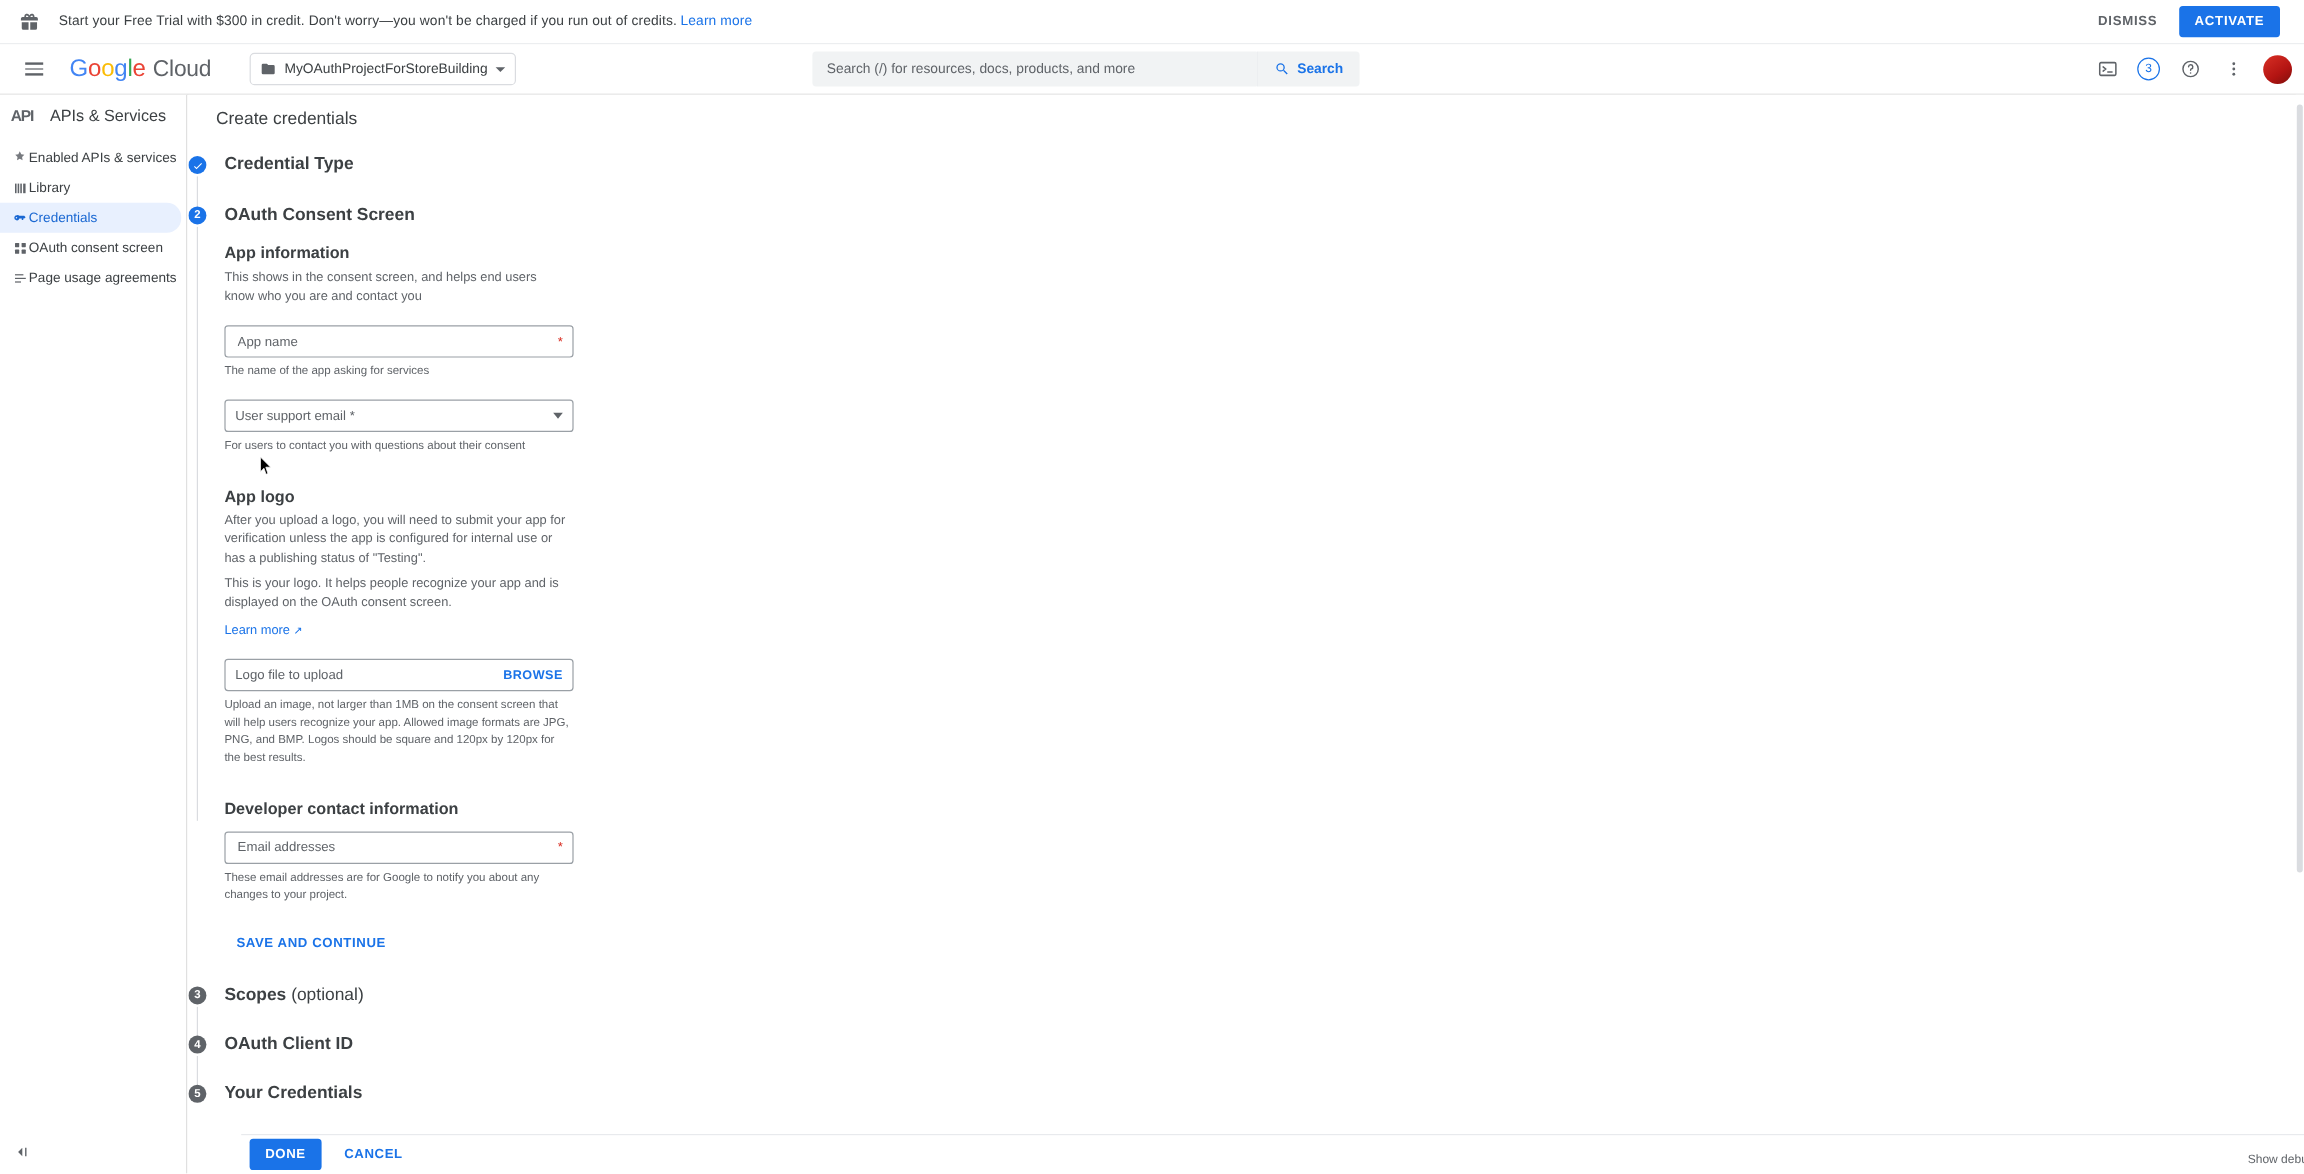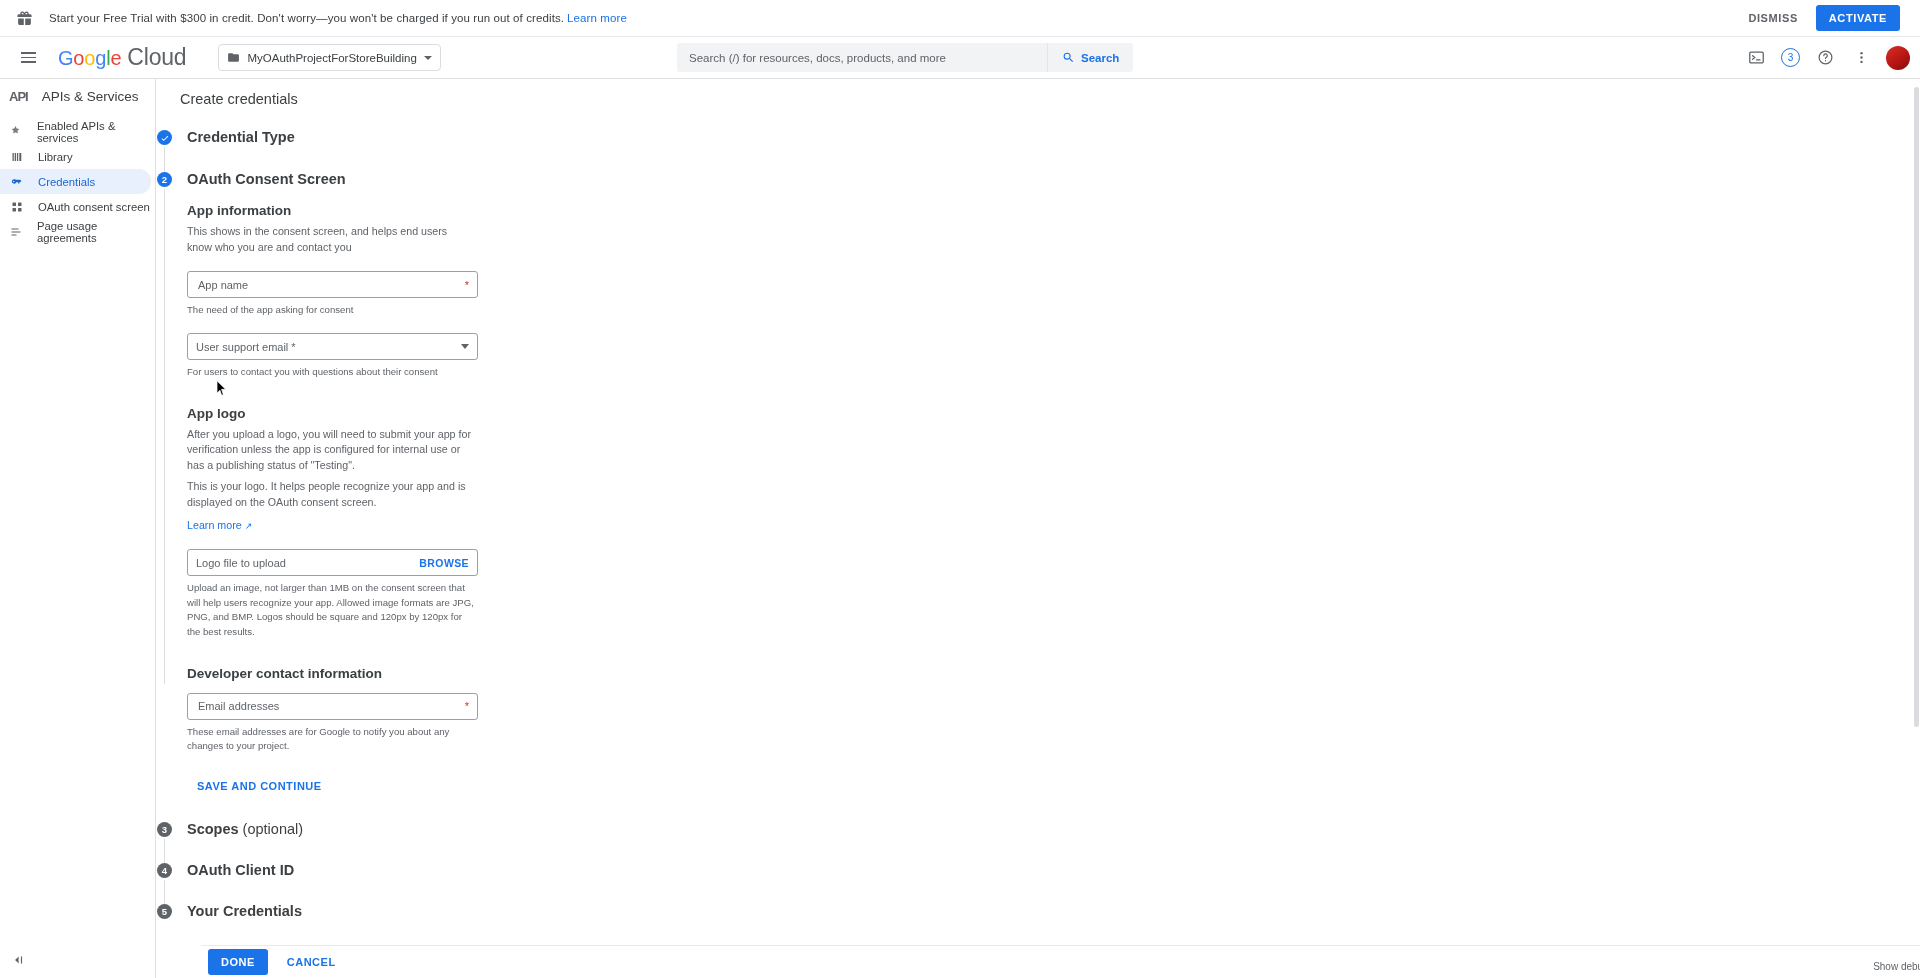--- a/index.html
+++ b/index.html
@@ -44,21 +44,21 @@
     position: absolute; top: 37px; left: 0; width: 1920px; height: 42px;
     background: #fff; border-bottom: 1px solid #e0e0e0;
     display: flex; align-items: center;
   }
   .hamburger { width: 40px; height: 40px; margin-left: 8px; display: flex; flex-direction: column;
     justify-content: center; align-items: center; gap: 3px; cursor: pointer; }
   .hamburger span { display: block; width: 15px; height: 1.6px; background: #5f6368; }
   .logo { margin-left: 10px; display: flex; align-items: baseline; font-size: 20px; letter-spacing: -.2px; }
   .logo .g1 { color: #4285f4; } .logo .g2 { color: #ea4335; } .logo .g3 { color: #fbbc05; }
   .logo .g4 { color: #4285f4; } .logo .g5 { color: #34a853; } .logo .g6 { color: #ea4335; }
-  .logo .cloud { color: #5f6368; margin-left: 6px; font-size: 23px; }
+  .logo .cloud { color: #5f6368; margin-left: 6px; font-size: 19px; }
   .project-chip {
     margin-left: 32px; height: 27px; border: 1px solid #dadce0; border-radius: 4px;
     display: flex; align-items: center; padding: 0 8px; gap: 7px; cursor: pointer; background: #fff;
   }
   .project-chip .pname { font-size: 11.5px; color: #3c4043; }
   .project-chip .caret { width: 0; height: 0; border-left: 4px solid transparent; border-right: 4px solid transparent;
     border-top: 4.5px solid #5f6368; }
   #search-wrap { position: absolute; left: 651px; top: 6px; display: flex; align-items: center; margin-left: 26px; }
   #search-box {
     width: 370px; height: 29px; background: #f1f3f4; border: none; border-radius: 3px 0 0 3px;
@@ -83,21 +83,21 @@
 
   
   #leftnav {
     position: absolute; top: 79px; left: 0; width: 156px; height: 899px;
     background: #fff; border-right: 1px solid #e0e0e0;
   }
   .nav-title { display: flex; align-items: center; height: 34px; padding-left: 9px; gap: 14px; }
   .nav-title .api-glyph { font-size: 13px; color: #5f6368; font-weight: bold; letter-spacing: -1px; }
   .nav-title .api-label { font-size: 13.5px; color: #3c4043; }
   .nav-item {
-    display: flex; align-items: center; height: 25px; padding-left: 9px; gap: 14px; cursor: pointer;
+    display: flex; align-items: center; height: 25px; padding-left: 9px; cursor: pointer;
     border-radius: 0 12px 12px 0; margin-right: 4px;
   }
   .nav-item .nicon { width: 15px; display: flex; align-items: center; justify-content: center;
     color: #5f6368; font-size: 12px; }
   .nav-item .nlabel { font-size: 11.3px; color: #3c4043; }
   .nav-item.active { background: #e8f0fe; }
   .nav-item.active .nlabel, .nav-item.active .nicon { color: #1967d2; }
   #collapse-btn { position: absolute; bottom: 8px; left: 11px; color: #5f6368; font-size: 12px; cursor: pointer; }
 
   
@@ -325,21 +325,21 @@
 
         <div class="step-body" style="padding-top:16px;">
           
           <div class="sec-title">App information</div>
           <div class="sec-desc" style="width:278px;">This shows in the consent screen, and helps end users know who you are and contact you</div>
 
           <div class="field">
             <input value="" placeholder="App name" style="">
             <span class="req">*</span>
           </div>
-          <div class="helper">The need of the app asking for consent</div>
+          <div class="helper">The name of the app asking for services</div>
 
           <div class="field" style="justify-content:space-between;">
             <span class="field-label">User support email *</span>
             <span class="sel-caret"></span>
           </div>
           <div class="helper">For users to contact you with questions about their consent</div>
 
           
           <div class="sec-title" style="margin-top:26px;">App logo</div>
           <div class="sec-desc" style="width:292px; margin-top:6px;">After you upload a logo, you will need to submit your app for verification unless the app is configured for internal use or has a publishing status of "Testing".</div>

